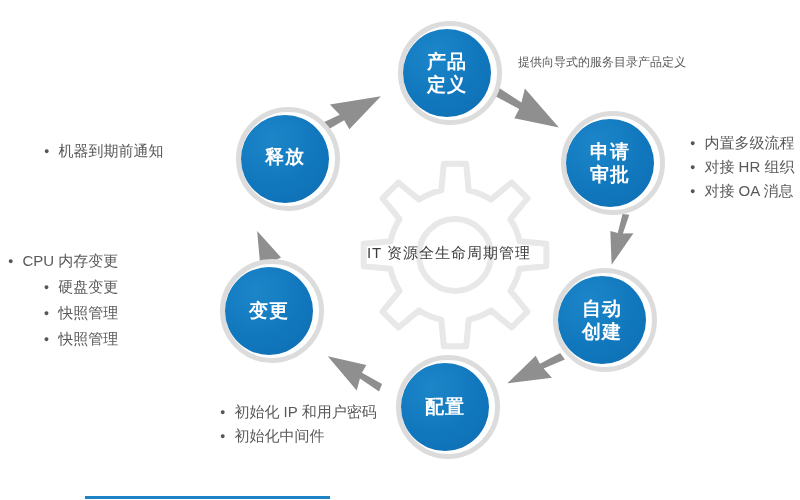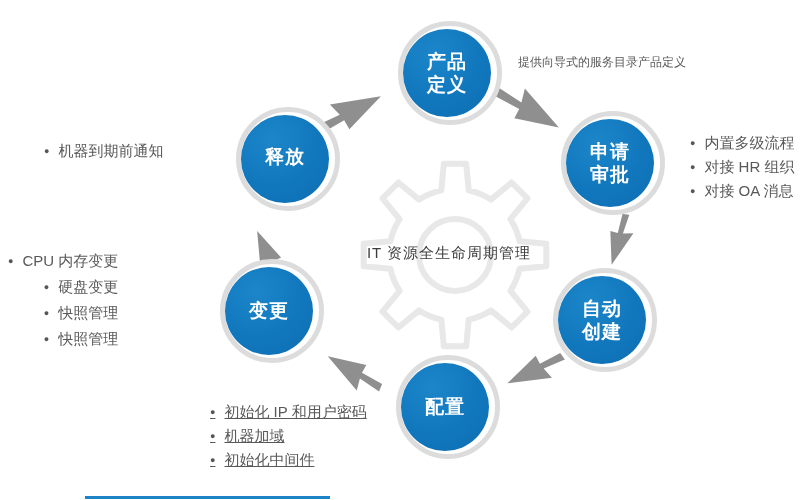--- a/index.html
+++ b/index.html
@@ -97,23 +97,22 @@
 
   <div class="note" style="left:518px;top:54px;">提供向导式的服务目录产品定义</div>
 
   <ul class="bullets tight" style="left:686px;top:128px;">
     <li>内置多级流程</li>
     <li>对接 HR 组织</li>
     <li>对接 OA 消息</li>
   </ul>
 
 
-  <ul class="bullets" style="left:206px;top:397px;text-decoration:underline;">
+  <ul class="bullets" style="left:216px;top:397px;">
     <li>初始化 IP 和用户密码</li>
-    <li>机器加域</li>
     <li>初始化中间件</li>
   </ul>
 
   <ul class="bullets wide" style="left:4px;top:245px;text-align:right;">
     <li>CPU 内存变更</li>
     <li>硬盘变更</li>
     <li>快照管理</li>
     <li>快照管理</li>
   </ul>
 

